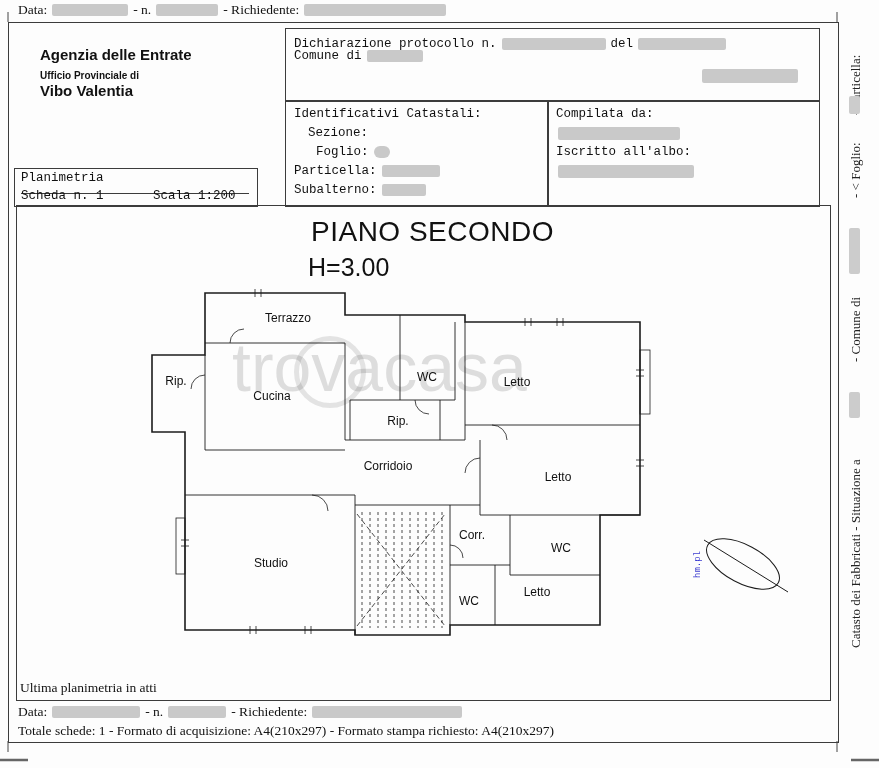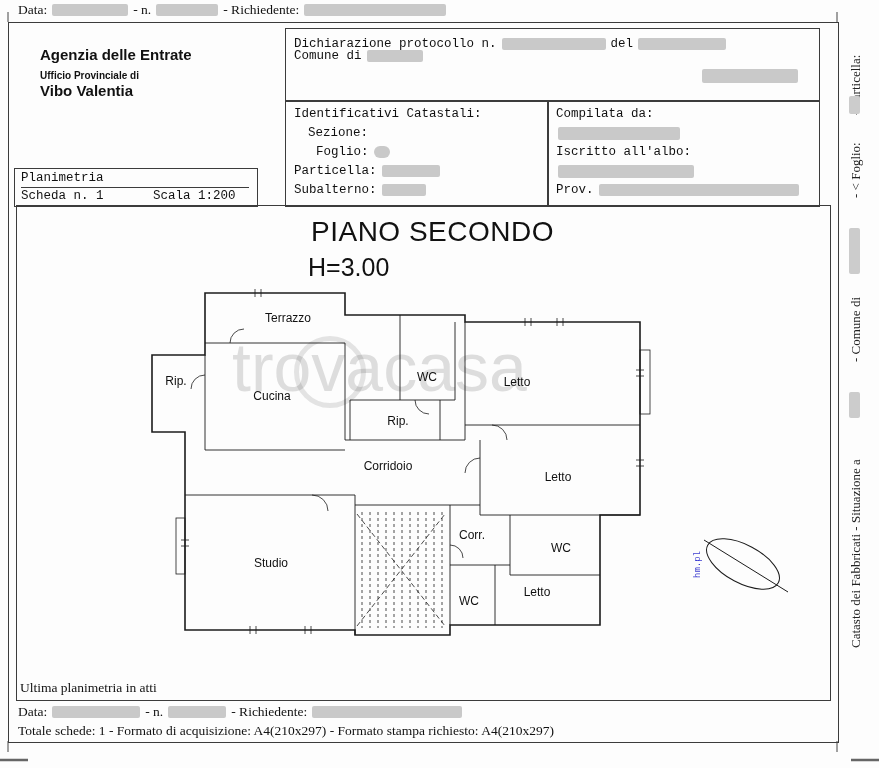--- a/index.html
+++ b/index.html
@@ -71,28 +71,24 @@
     <span>Subalterno:</span>
     <span class="redact" style="width:44px"></span>
   </div>
 </div>
 
 <div class="box" style="left:547px;top:100px;width:271px;height:105px;">
   <div class="abs mono" style="left:8px;top:6px;">Compilata da:</div>
   <span class="redact abs" style="left:10px;top:26px;width:122px;height:13px;"></span>
   <div class="abs mono" style="left:8px;top:44px;">Iscritto all'albo:</div>
   <span class="redact abs" style="left:10px;top:64px;width:136px;height:13px;"></span>
-  <div class="abs row mono" style="left:8px;top:82px;">
-    <span>Prov.</span>
-    <span class="redact" style="width:200px"></span>
-  </div>
 </div>
 
 <div class="box" style="left:14px;top:168px;width:242px;height:37px;">
-  <div class="abs mono" style="left:6px;top:2px;width:228px;border-bottom:1px solid #3c3c3c;padding-bottom:2px;">Planimetria</div>
+  <div class="abs mono" style="left:6px;top:2px;width:228px;border-bottom:1px solid #3c3c3c;padding-bottom:8px;">Planimetria</div>
   <div class="abs mono" style="left:6px;top:20px;">Scheda n. 1</div>
   <div class="abs mono" style="left:138px;top:20px;">Scala 1:200</div>
 </div>
 
 <div class="box" style="left:16px;top:205px;width:813px;height:494px;"></div>
 
 <div class="abs sans" style="left:311px;top:216px;font-size:28px;letter-spacing:0.5px;">PIANO SECONDO</div>
 <div class="abs sans" style="left:308px;top:253px;font-size:25px;">H=3.00</div>
 
 <div class="abs wm" style="left:232px;top:328px;">trovacasa</div>

